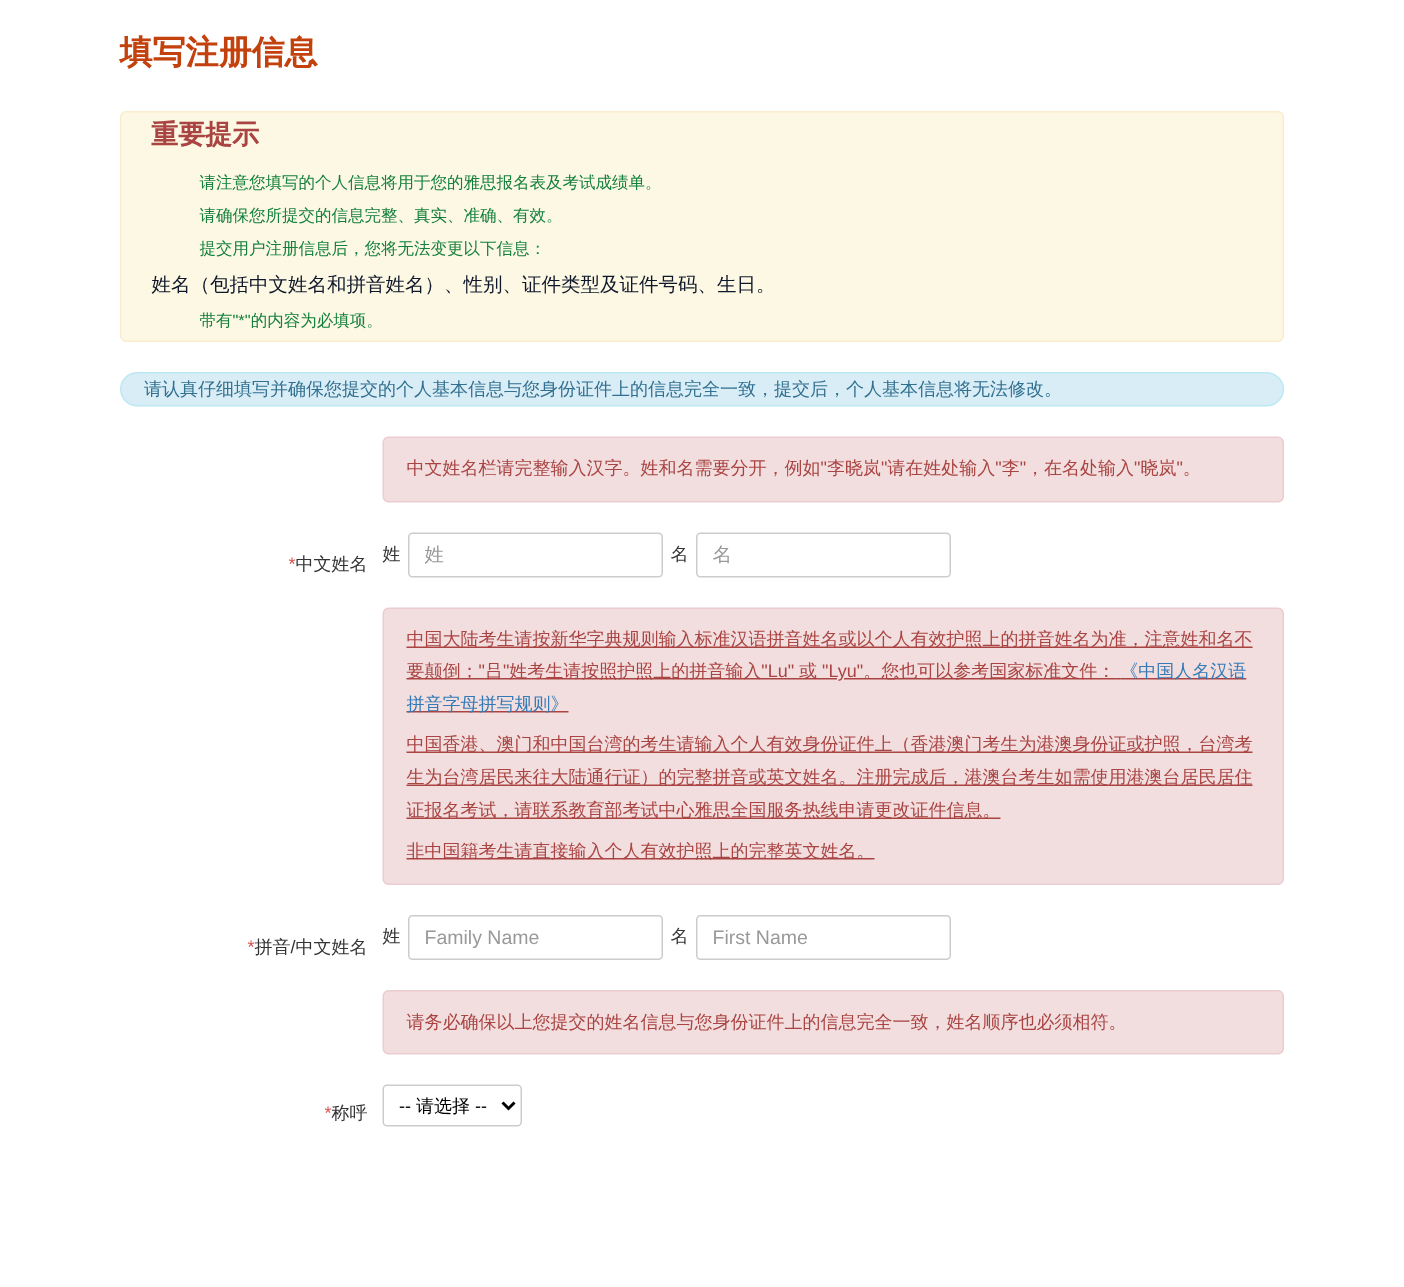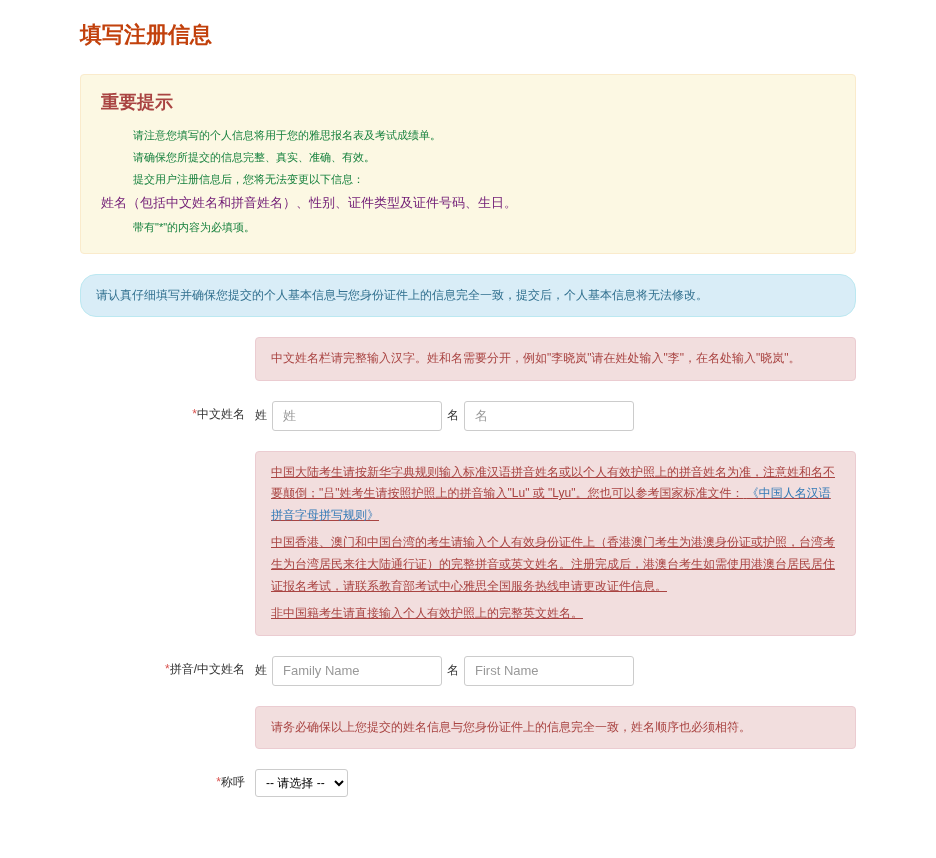--- a/index.html
+++ b/index.html
@@ -20,59 +20,59 @@
     .page-title {
       font-size: 22px;
       font-weight: bold;
       color: #c2410c;
       margin-bottom: 24px;
     }
     .important-box {
       background: #fcf8e3;
       border: 1px solid #faebcc;
       border-radius: 4px;
-      padding: 15px 20px;
+      padding: 2px 20px;
       margin-bottom: 20px;
     }
     .important-title {
       font-size: 18px;
       font-weight: bold;
       color: #a94442;
       margin-bottom: 10px;
     }
     .important-line {
       color: #15803d;
       line-height: 2;
       font-size: 11px;
       margin-left: 32px;
     }
     .important-red {
-      color: #701a75;
+      color: #0f172a;
       font-size: 13px;
       line-height: 2;
     }
     .section-title {
       font-size: 14px;
       color: #333;
       padding: 10px 0;
       border-bottom: 1px solid #ddd;
       margin-bottom: 15px;
     }
     .info-alert {
       background: #d9edf7;
       border: 1px solid #bce8f1;
       border-radius: 16px;
-      padding: 12px 15px;
+      padding: 2px 15px;
       color: #31708f;
       margin-bottom: 20px;
       font-size: 12px;
     }
     .form-row {
       display: flex;
-      align-items: flex-start;
+      align-items: flex-end;
       margin-bottom: 20px;
     }
     .form-label {
       width: 175px;
       text-align: right;
       padding-right: 10px;
       padding-top: 5px;
       font-size: 12px;
       flex-shrink: 0;
     }

